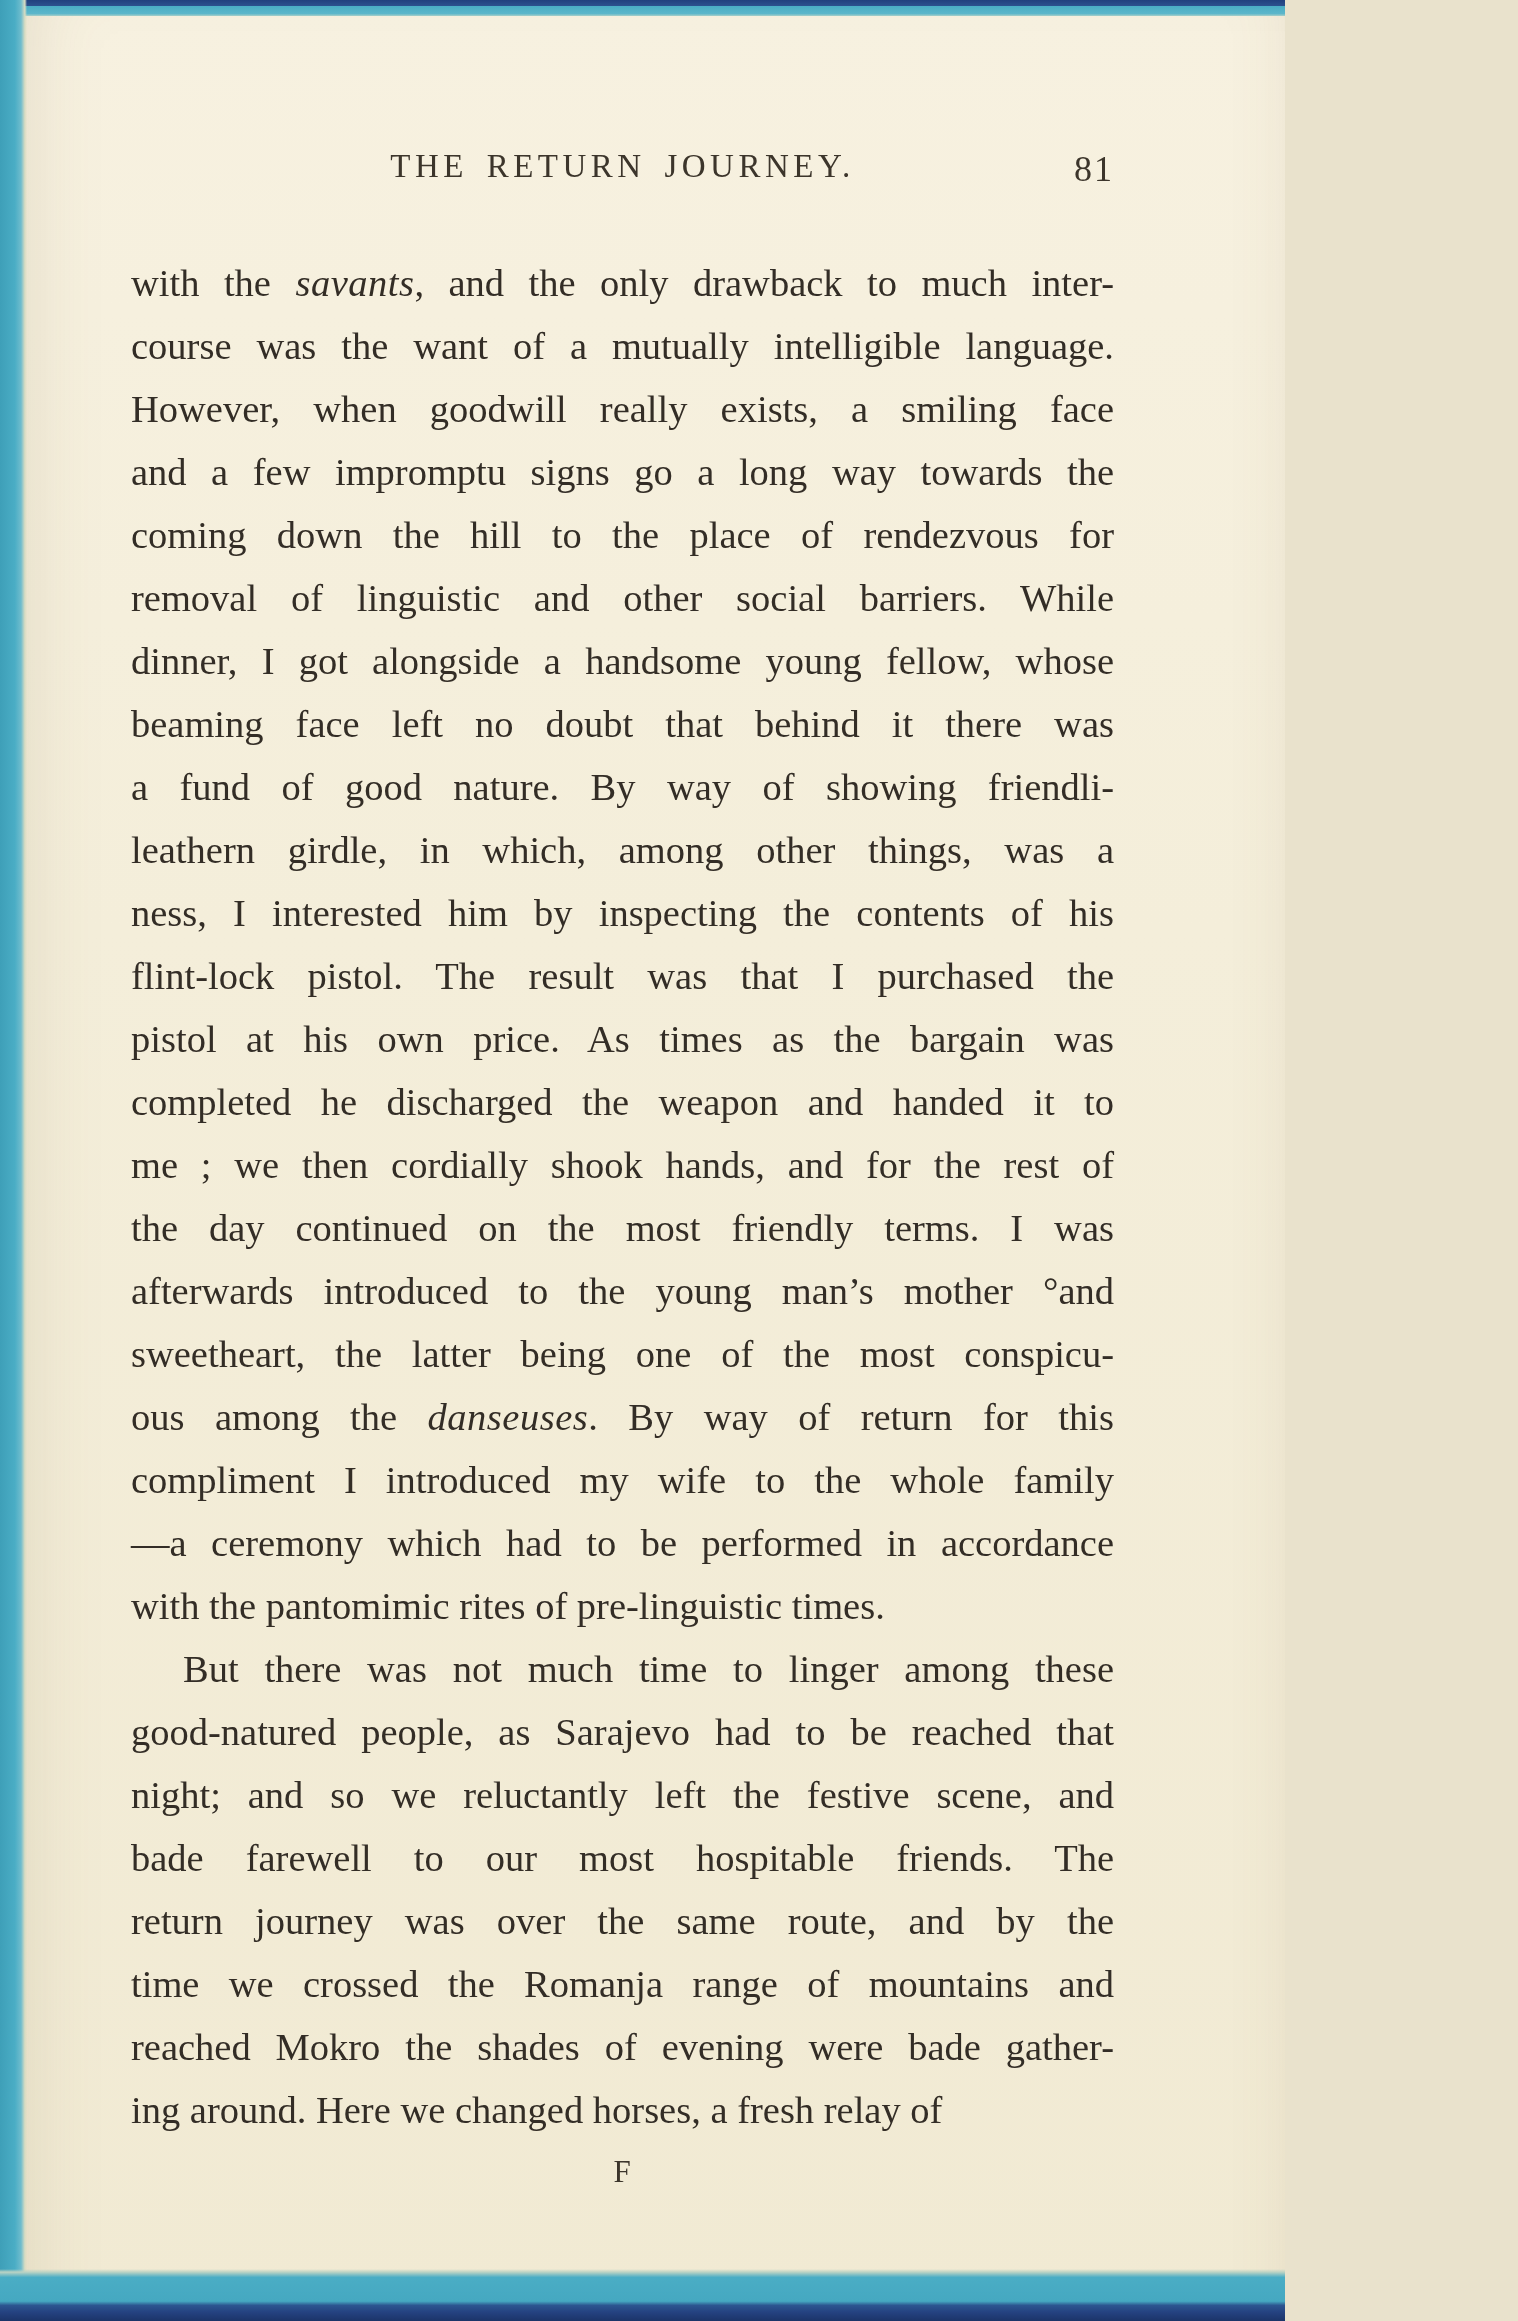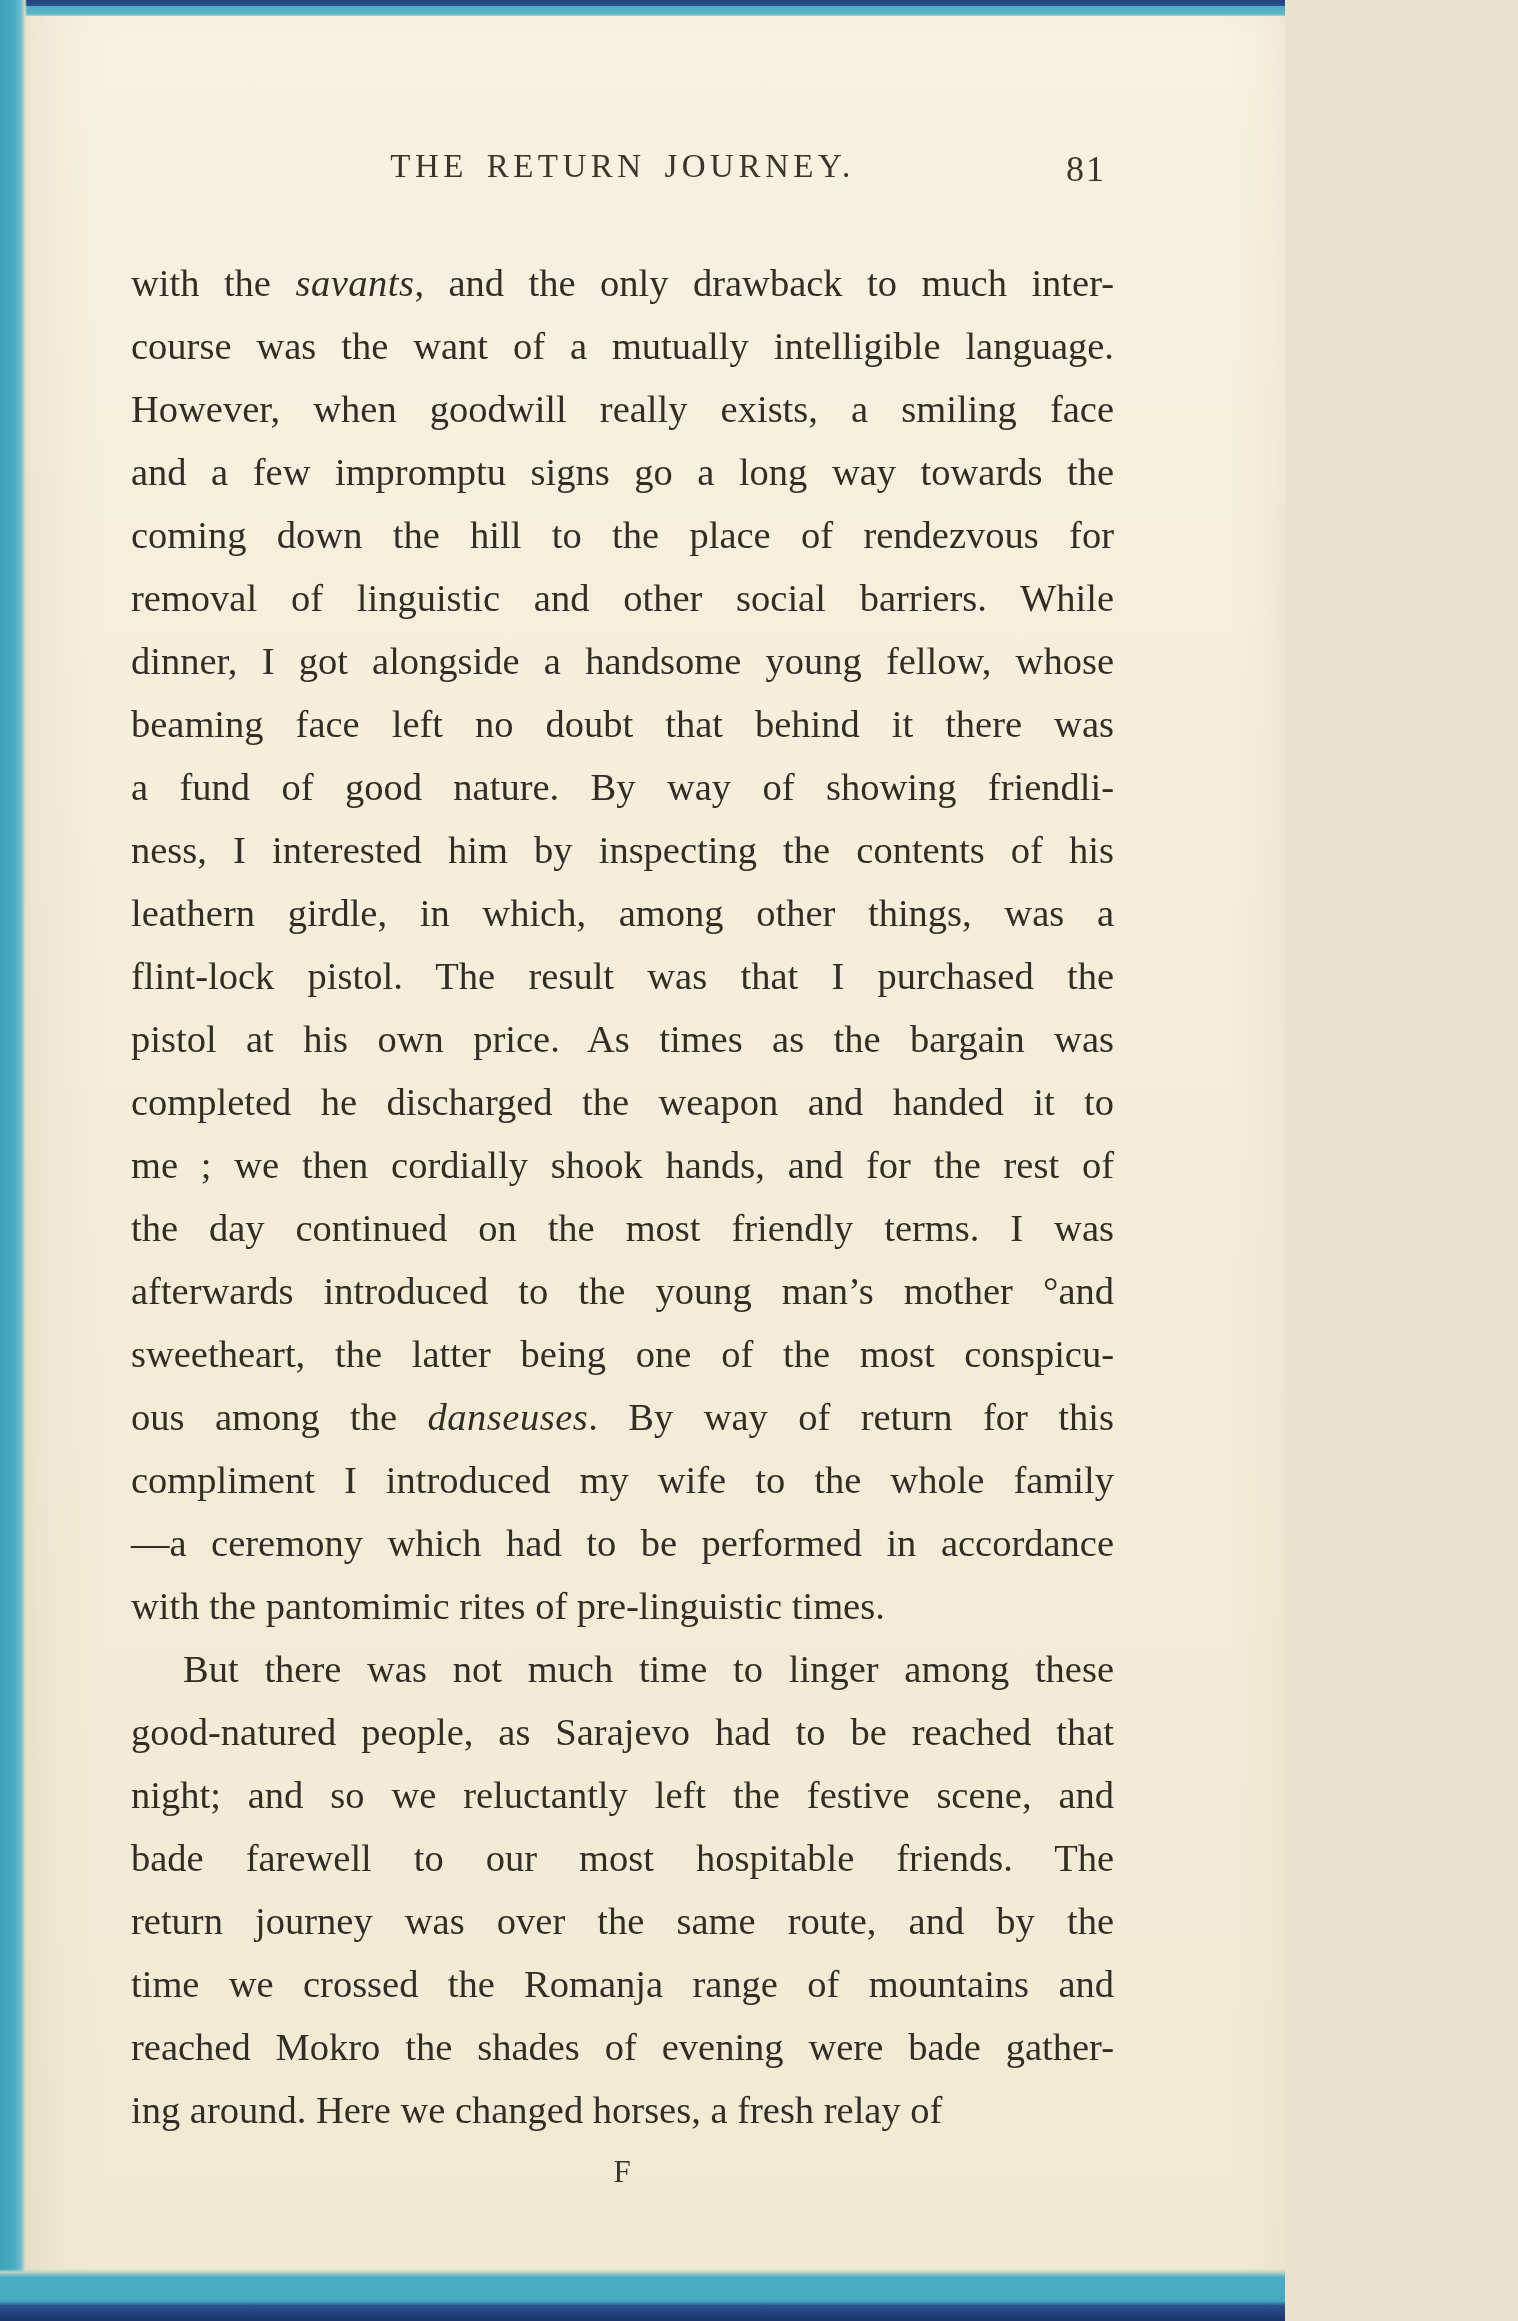--- a/index.html
+++ b/index.html
@@ -62,21 +62,21 @@
   .running-title {
     display: block;
     text-align: center;
     font-size: 33px;
     letter-spacing: 4.5px;
     word-spacing: 6px;
     color: #3c352b;
   }
   .page-number {
     position: absolute;
-    right: 8px;
+    right: 0;
     top: 0;
     font-size: 36px;
     letter-spacing: 2px;
     color: #3c352b;
   }
   .body-text {
     font-size: 38.5px;
     line-height: 63px;
     color: var(--ink);
     text-rendering: optimizeLegibility;
@@ -115,22 +115,22 @@
         <div>
           <div class="line">with the <i>savants</i>, and the only drawback to much inter-</div>
           <div class="line">course was the want of a mutually intelligible language.</div>
           <div class="line">However, when goodwill really exists, a smiling face</div>
           <div class="line">and a few impromptu signs go a long way towards the</div>
           <div class="line">coming down the hill to the place of rendezvous for</div>
           <div class="line">removal of linguistic and other social barriers.  While</div>
           <div class="line">dinner, I got alongside a handsome young fellow, whose</div>
           <div class="line">beaming face left no doubt that behind it there was</div>
           <div class="line">a fund of good nature.  By way of showing friendli-</div>
+          <div class="line">leathern girdle, in which, among other things, was a</div>
           <div class="line">ness, I interested him by inspecting the contents of his</div>
-          <div class="line">leathern girdle, in which, among other things, was a</div>
           <div class="line">flint-lock pistol.  The result was that I purchased the</div>
           <div class="line">pistol at his own price.  As times as the bargain was</div>
           <div class="line">completed he discharged the weapon and handed it to</div>
           <div class="line">me ; we then cordially shook hands, and for the rest of</div>
           <div class="line">the day continued on the most friendly terms.  I was</div>
           <div class="line">afterwards introduced to the young man’s mother °and</div>
           <div class="line">sweetheart, the latter being one of the most conspicu-</div>
           <div class="line">ous among the <i>danseuses</i>.  By way of return for this</div>
           <div class="line">compliment I introduced my wife to the whole family</div>
           <div class="line">—a ceremony which had to be performed in accordance</div>

